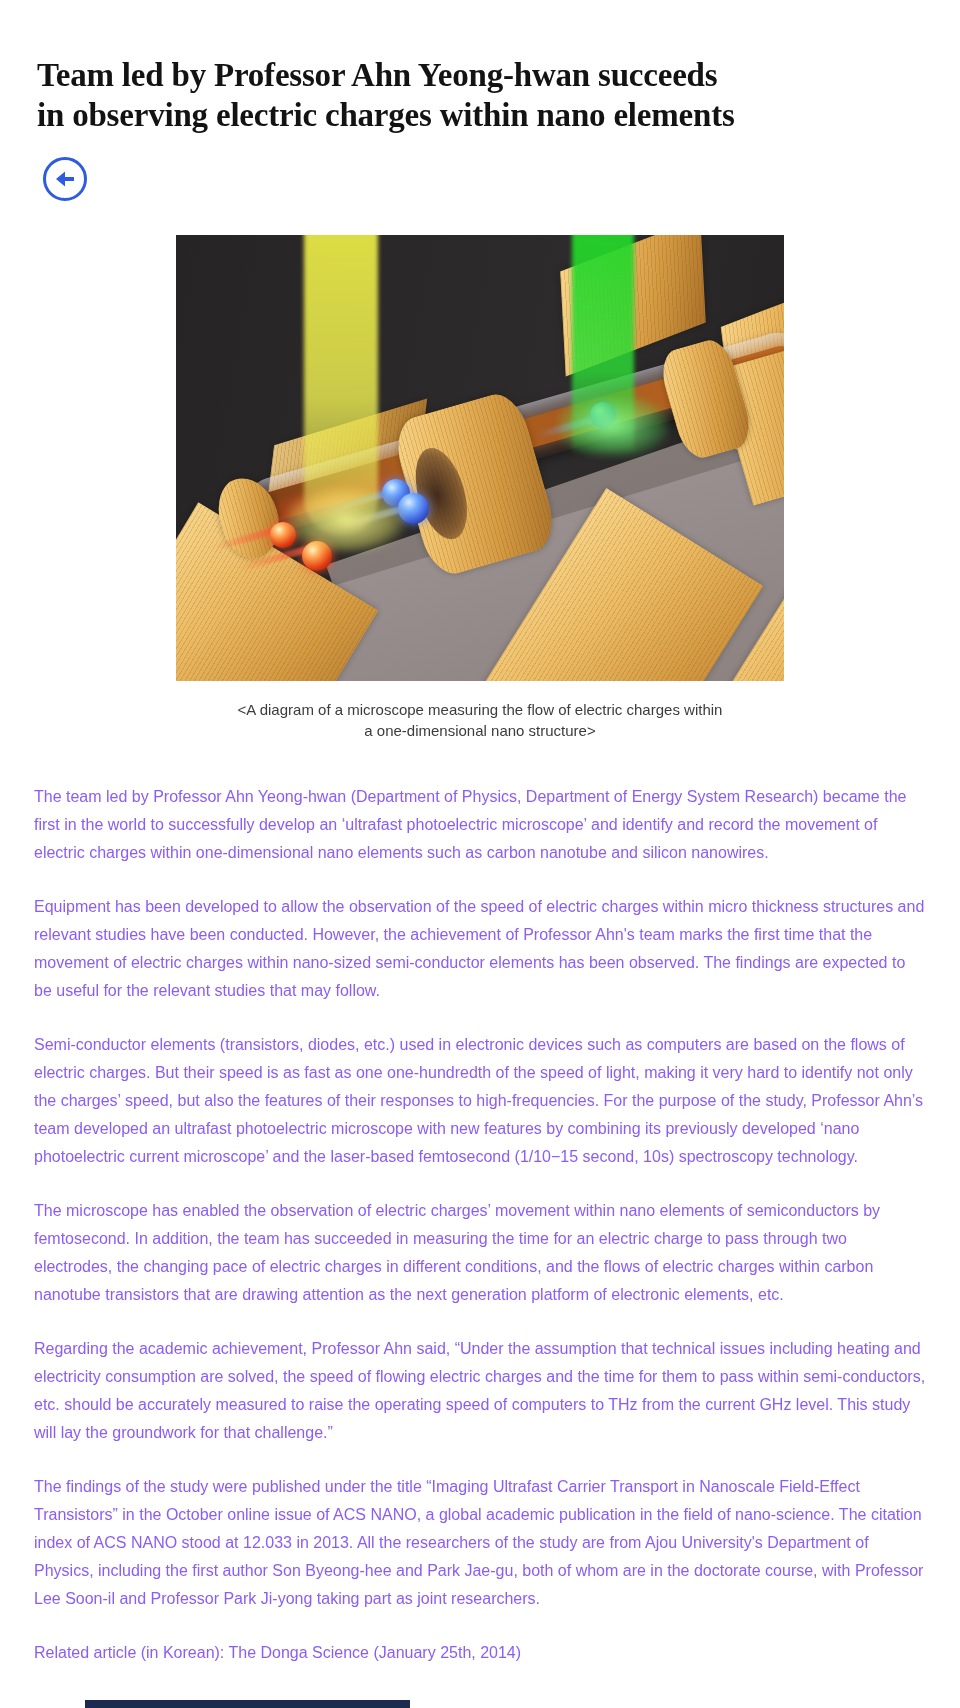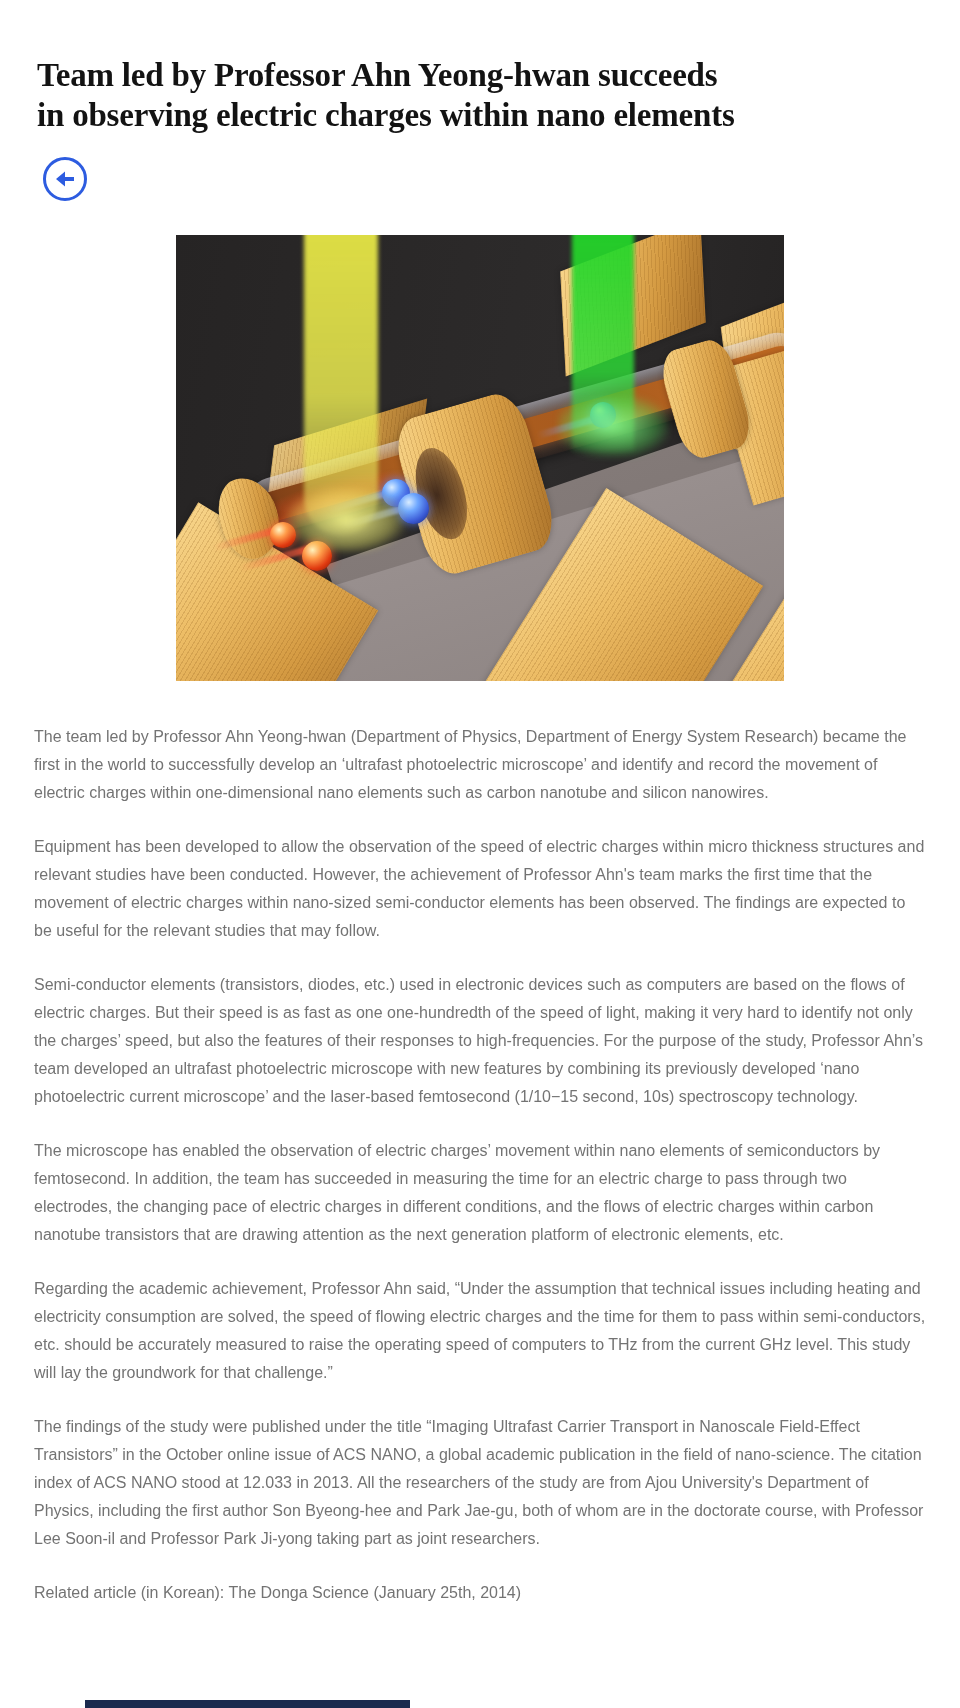--- a/index.html
+++ b/index.html
@@ -159,21 +159,21 @@
     font-size: 15px;
     line-height: 21px;
     color: #3c3c3c;
     white-space: pre-line;
   }
 
   
   .article-body {
     margin-top: 42px;
     padding: 0 12px;
-    color: #737373;
+    color: #8b5cf6;
     font-size: 16px;
     line-height: 28px;
   }
   .article-body p { margin: 0 0 26px 0; }
   .article-body p:last-child { margin-bottom: 0; }
 
   
   .footer-bar {
     position: absolute;
     left: 63px;
@@ -230,20 +230,22 @@
       <div class="sphere sphere-red s2"></div>
       <div class="sphere sphere-blue s3"></div>
       <div class="sphere sphere-blue s4"></div>
       <div class="sphere sphere-blue s5"></div>
 
       <div class="beam-yellow"></div>
       <div class="beam-spot-yellow"></div>
       <div class="beam-green"></div>
       <div class="beam-spot-green"></div>
     </div>
+    <figcaption>&lt;A diagram of a microscope measuring the flow of electric charges within
+a one-dimensional nano structure&gt;</figcaption>
   </figure>
 
   <div class="article-body">
     <p>The team led by Professor Ahn Yeong-hwan (Department of Physics, Department of Energy System Research) became the first in the world to successfully develop an ‘ultrafast photoelectric microscope’ and identify and record the movement of electric charges within one-dimensional nano elements such as carbon nanotube and silicon nanowires.</p>
     <p>Equipment has been developed to allow the observation of the speed of electric charges within micro thickness structures and relevant studies have been conducted. However, the achievement of Professor Ahn's team marks the first time that the movement of electric charges within nano-sized semi-conductor elements has been observed. The findings are expected to be useful for the relevant studies that may follow.</p>
     <p>Semi-conductor elements (transistors, diodes, etc.) used in electronic devices such as computers are based on the flows of electric charges. But their speed is as fast as one one-hundredth of the speed of light, making it very hard to identify not only the charges’ speed, but also the features of their responses to high-frequencies. For the purpose of the study, Professor Ahn’s team developed an ultrafast photoelectric microscope with new features by combining its previously developed ‘nano photoelectric current microscope’ and the laser-based femtosecond (1/10−15 second, 10s) spectroscopy technology.</p>
     <p>The microscope has enabled the observation of electric charges’ movement within nano elements of semiconductors by femtosecond. In addition, the team has succeeded in measuring the time for an electric charge to pass through two electrodes, the changing pace of electric charges in different conditions, and the flows of electric charges within carbon nanotube transistors that are drawing attention as the next generation platform of electronic elements, etc.</p>
     <p>Regarding the academic achievement, Professor Ahn said, “Under the assumption that technical issues including heating and electricity consumption are solved, the speed of flowing electric charges and the time for them to pass within semi-conductors, etc. should be accurately measured to raise the operating speed of computers to THz from the current GHz level. This study will lay the groundwork for that challenge.”</p>
     <p>The findings of the study were published under the title “Imaging Ultrafast Carrier Transport in Nanoscale Field-Effect Transistors” in the October online issue of ACS NANO, a global academic publication in the field of nano-science. The citation index of ACS NANO stood at 12.033 in 2013. All the researchers of the study are from Ajou University's Department of Physics, including the first author Son Byeong-hee and Park Jae-gu, both of whom are in the doctorate course, with Professor Lee Soon-il and Professor Park Ji-yong taking part as joint researchers.</p>
     <p>Related article (in Korean): The Donga Science (January 25th, 2014)</p>

